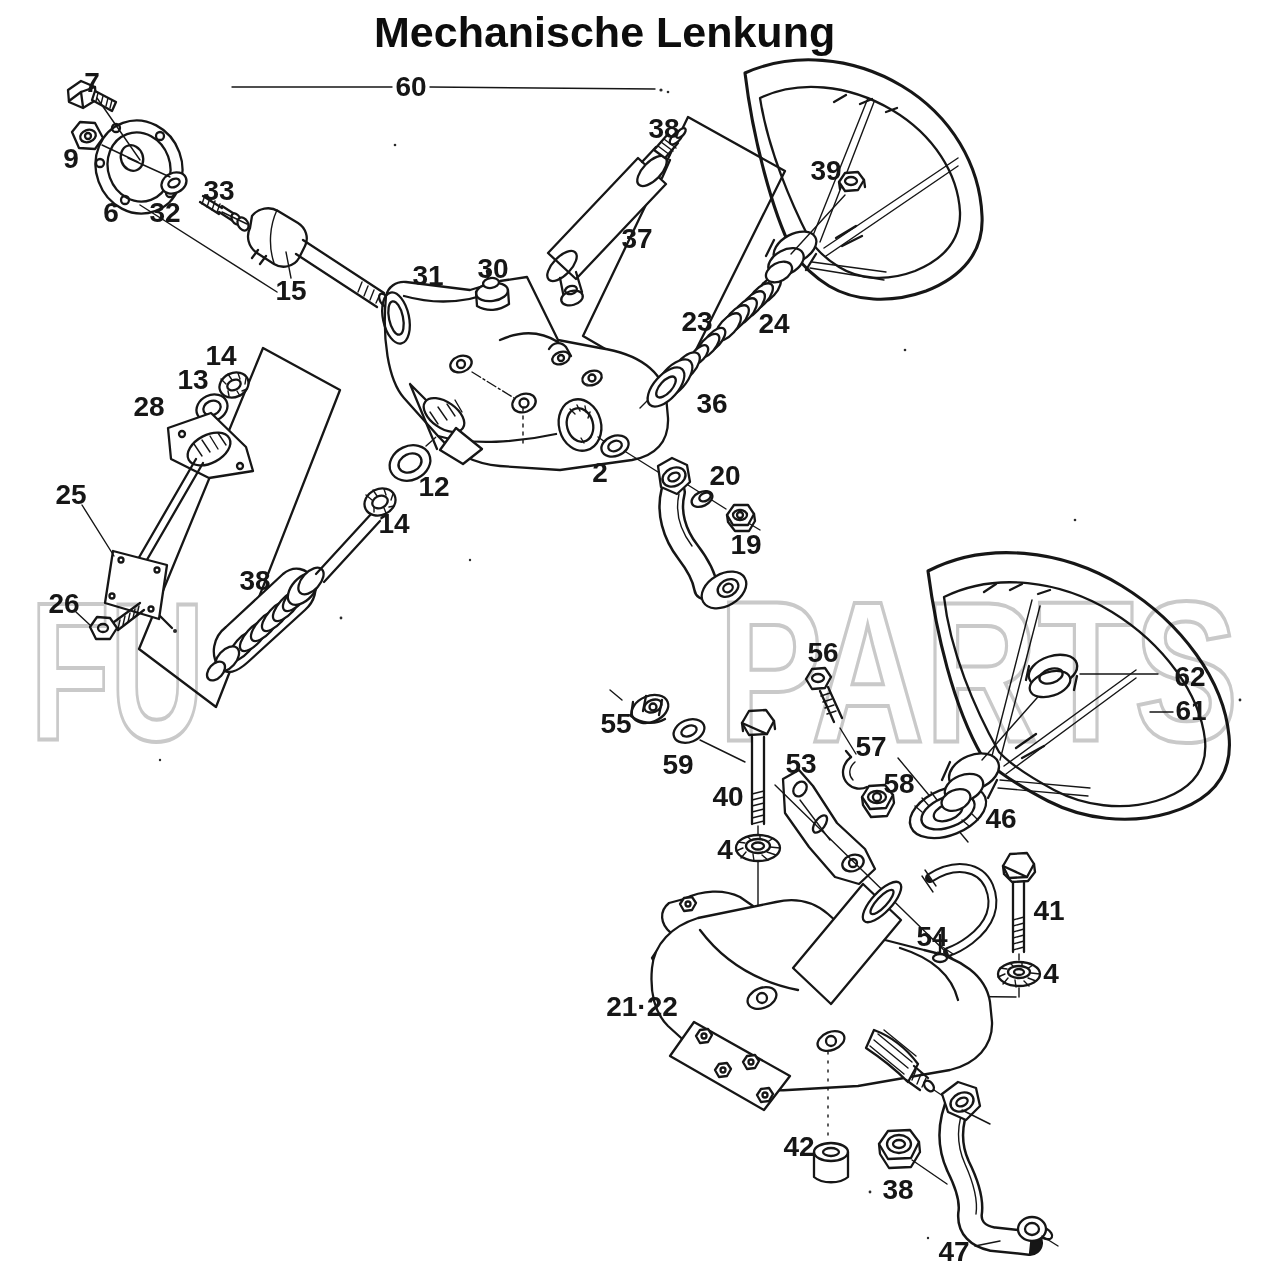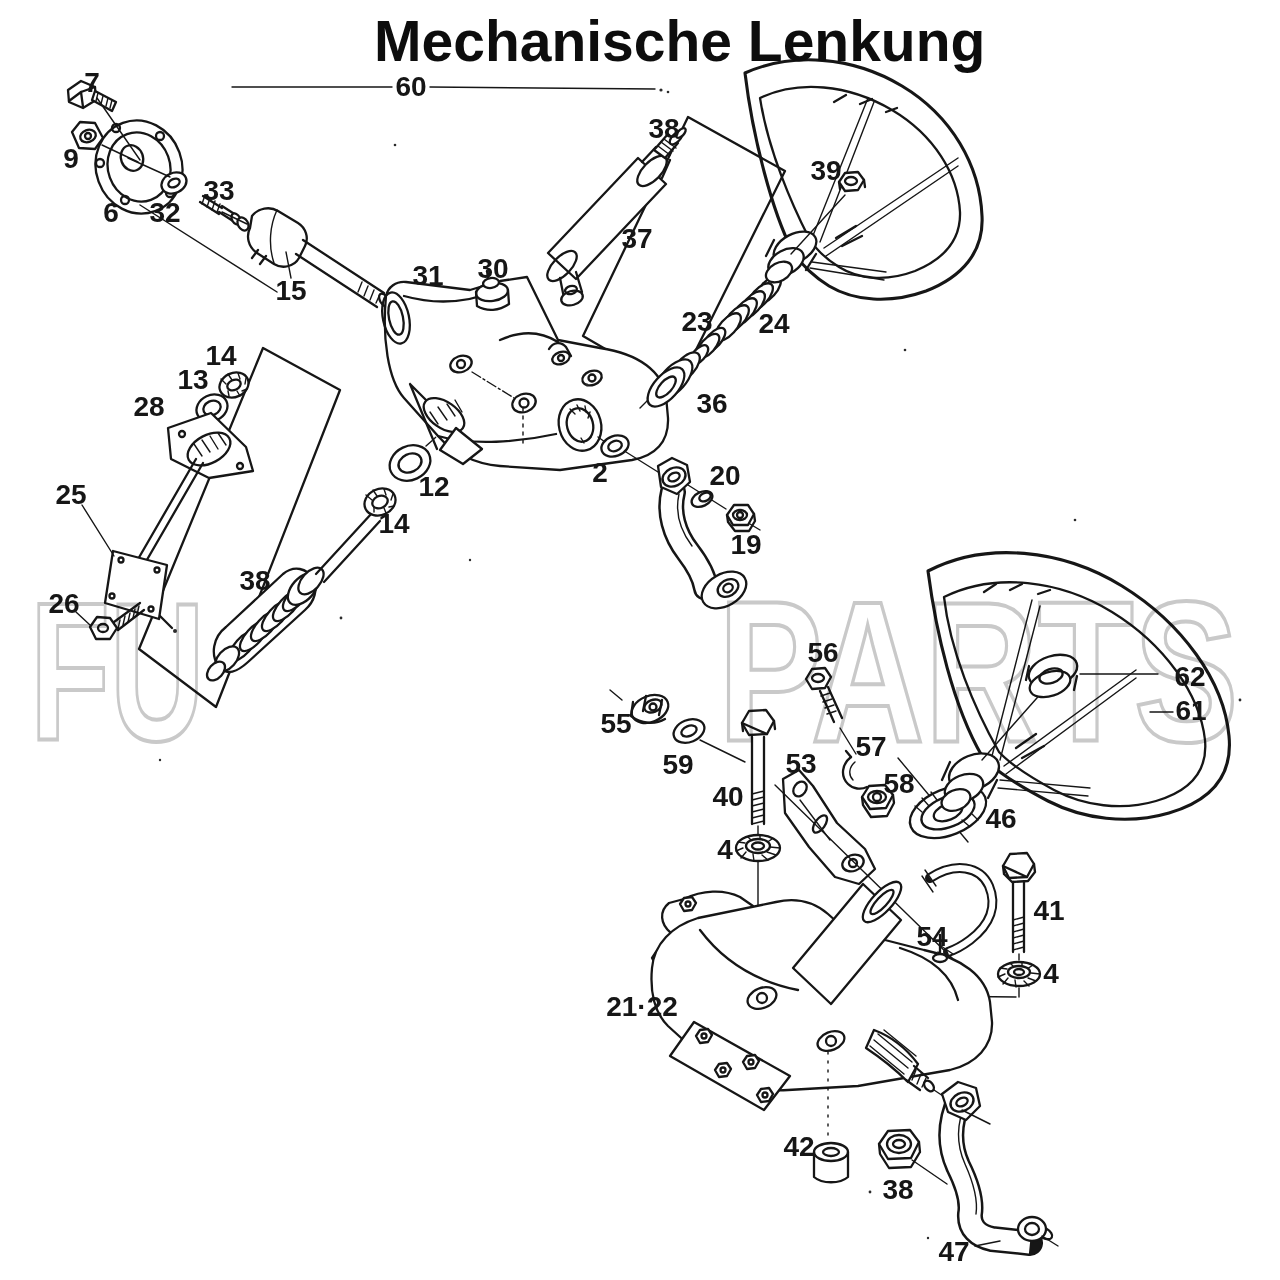--- a/index.html
+++ b/index.html
@@ -7,21 +7,21 @@
     --wm-outline:#c9c9c9;
     --wm-fill:#f8e3b9;
   }
   html,body{margin:0;padding:0;}
   body{
     width:1280px;height:1280px;background:#ffffff;position:relative;overflow:hidden;
     font-family:"Liberation Sans", sans-serif;
   }
   #page-title{
     position:absolute;left:374px;top:8px;z-index:2;
-    font-size:57px;font-weight:bold;color:#0d0d0d;letter-spacing:0px;white-space:nowrap;
+    font-size:43px;font-weight:bold;color:#0d0d0d;letter-spacing:0px;white-space:nowrap;
   }
   #diagram-svg{position:absolute;left:0;top:0;z-index:1;}
   #diagram-svg *{vector-effect:none;}
   .ln{stroke:var(--ink);stroke-width:2.3;fill:none;stroke-linecap:round;stroke-linejoin:round;}
   .w{fill:#ffffff;}
   .t{stroke-width:1.4;}
   .h{stroke-width:3.1;}
   .b26{stroke-width:26;}
   .b21{stroke-width:21;stroke:#ffffff;}
   .b10{stroke-width:10;}

